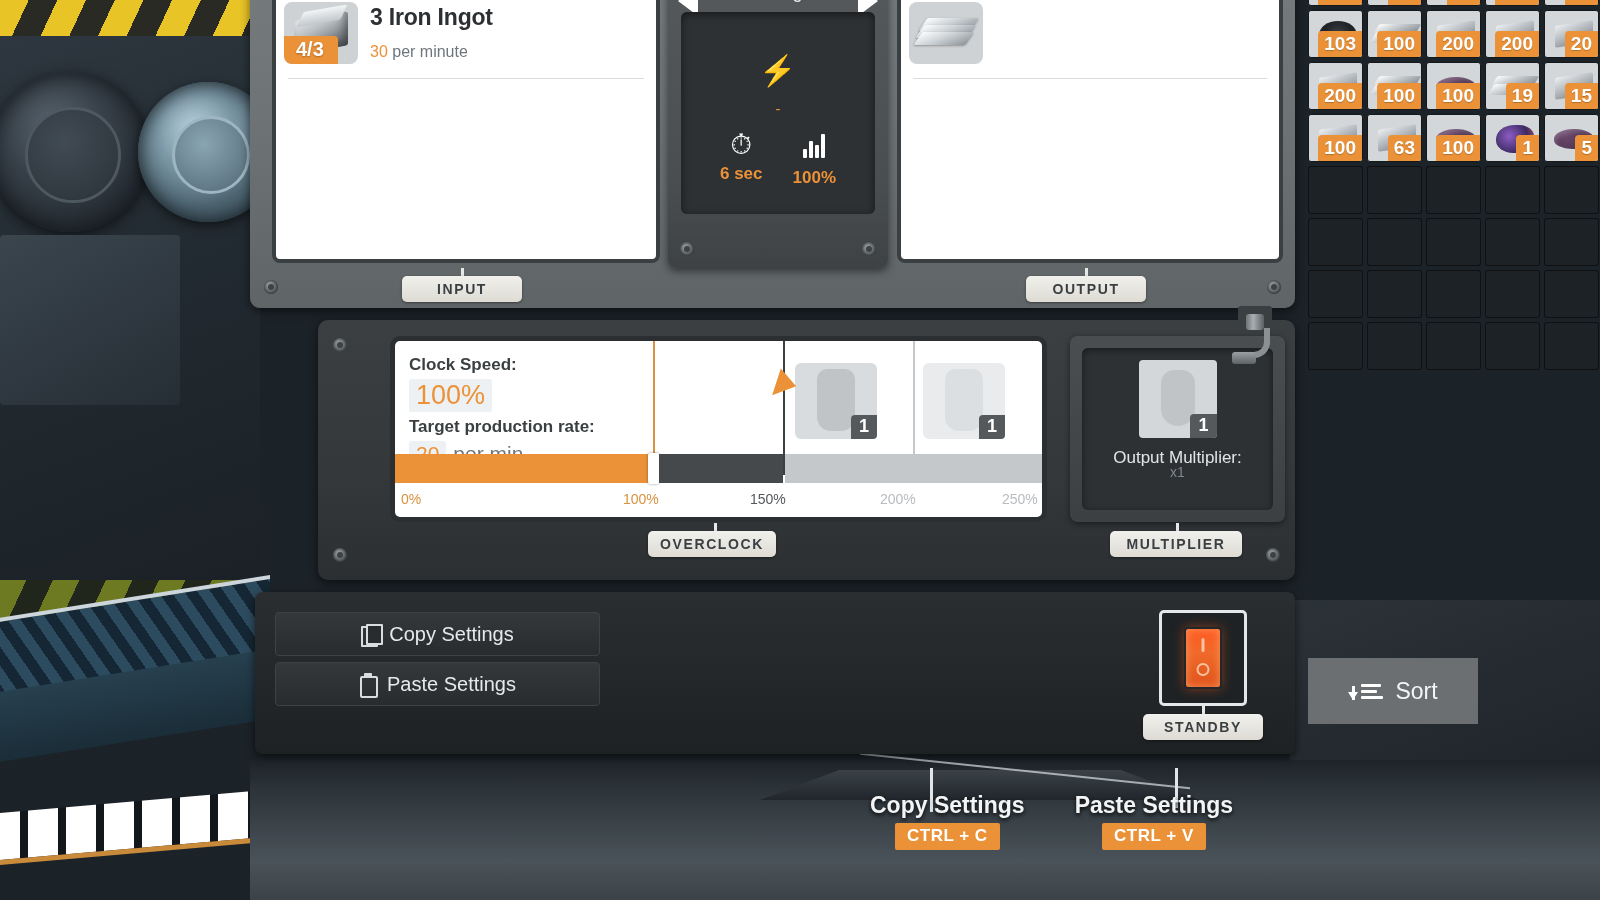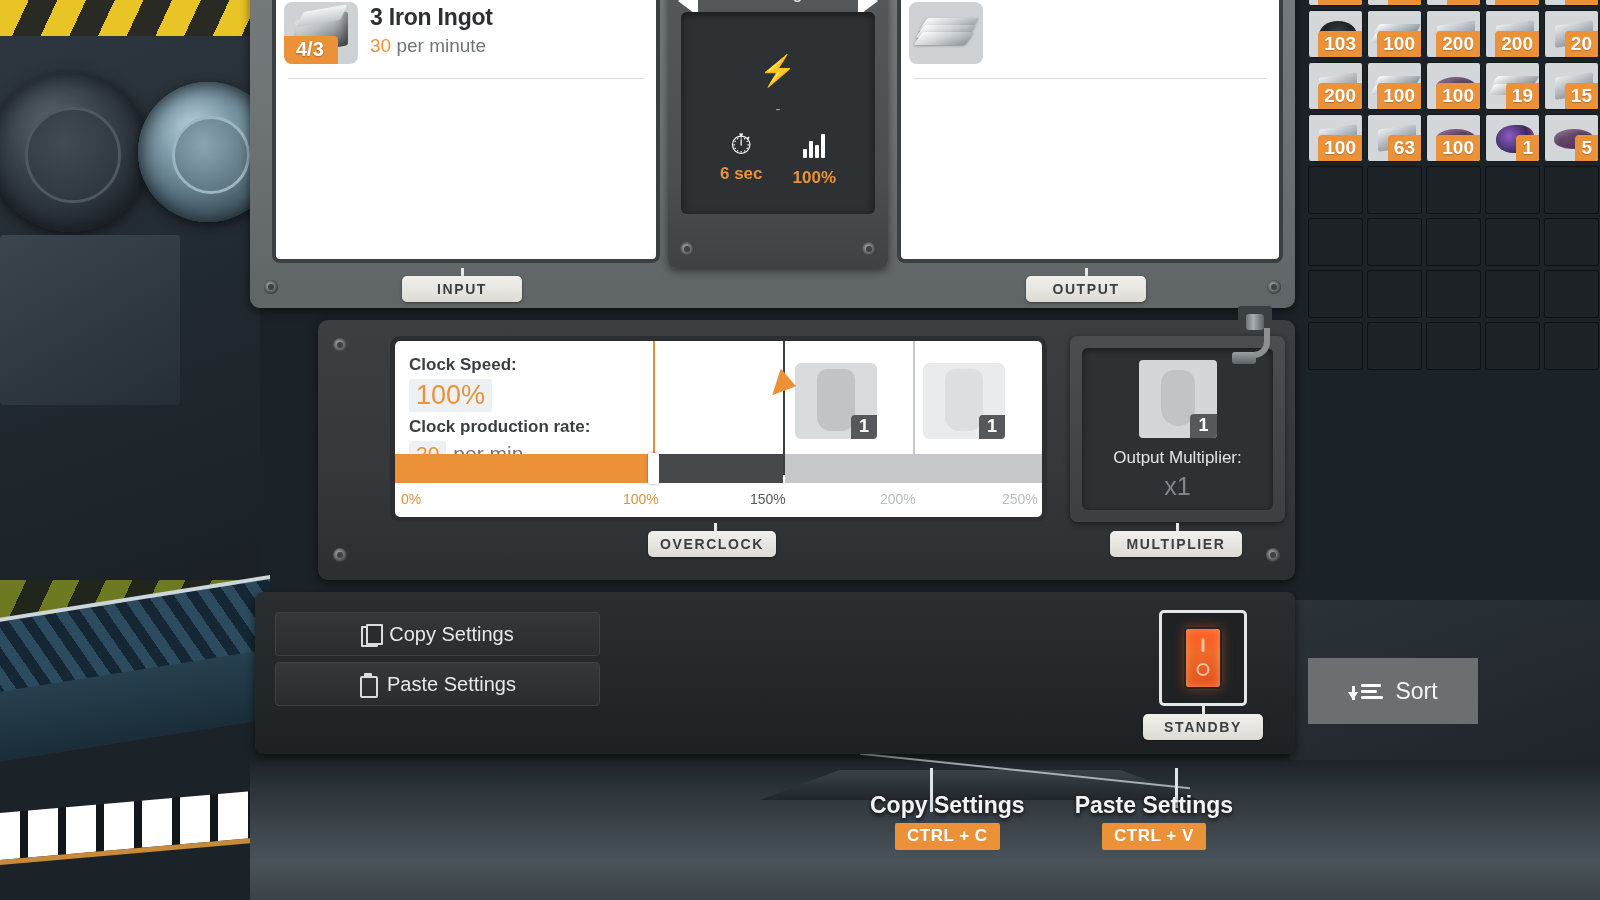--- a/index.html
+++ b/index.html
@@ -171,21 +171,21 @@
   .slot-count-badge {
     position:absolute; left:0; bottom:0;
     background:#eb9238; color:#fff;
     font-weight:bold; font-size:20px;
     padding:2px 14px 3px 12px;
     border-radius:0 4px 0 2px;
     text-shadow:0 1px 2px rgba(0,0,0,.3);
   }
   .slot-text { padding-left:12px; padding-top:2px; }
   .slot-title { font-size:23px; font-weight:bold; color:#2c3033; letter-spacing:-.2px; }
-  .slot-rate { font-size:19px; color:#6f767b; margin-top:4px; }
+  .slot-rate { font-size:16px; color:#6f767b; margin-top:12px; }
   .slot-rate b { color:#eb9238; font-weight:normal; }
   .slot-divider {
     position:absolute; left:12px; right:12px; top:84px; height:1px; background:#d8dcde;
   }
 
   
   #progress-module {
     position:absolute; left:418px; top:100px; width:220px; height:288px;
     background:linear-gradient(180deg,#55595c 0%,#4a4e51 70%,#3e4245 100%);
     border-radius:8px;
@@ -358,22 +358,22 @@
   }
   #mult-slot {
     position:absolute; left:50%; top:12px; transform:translateX(-50%);
     width:78px; height:78px; background:#d4d7d9; border-radius:4px;
   }
   .mult-lbl {
     position:absolute; left:0; top:100px; width:100%; text-align:center;
     font-size:17px; color:#e2e5e7; font-weight:500;
   }
   .mult-val {
-    position:absolute; left:0; top:124px; width:100%; text-align:center;
-    font-size:25px; color:#7f868b;
+    position:absolute; left:0; top:116px; width:100%; text-align:center;
+    font-size:14px; color:#7f868b;
   }
 
   
   #action-bar {
     position:absolute; left:5px; top:712px; width:1040px; height:162px;
     background:linear-gradient(180deg,#2a2e31 0%,#232729 55%,#1d2123 100%);
     border-radius:8px;
     box-shadow:0 3px 9px rgba(0,0,0,.6);
   }
   .settings-btn {
@@ -637,21 +637,21 @@
     <div class="screw" style="left:15px;bottom:18px;"></div>
     <div class="screw" style="right:15px;bottom:18px;"></div>
 
     <div id="oc-card">
 
       <div class="oc-text">
         <div class="oc-lbl">Clock Speed:</div>
         <div class="oc-field">
           <span class="oc-val">100%</span>
         </div>
-        <div class="oc-lbl">Clock production rate:</div>
+        <div class="oc-lbl">Target production rate:</div>
         <div class="oc-rate-row">
           <span class="oc-field">
             <span class="oc-rate-num">20</span>
           </span>
           <span class="oc-rate-unit">per min</span>
         </div>
       </div>
 
       <div class="oc-divider orange" style="left:258px;"></div>
       <div class="oc-divider dark" style="left:388px;"></div>

